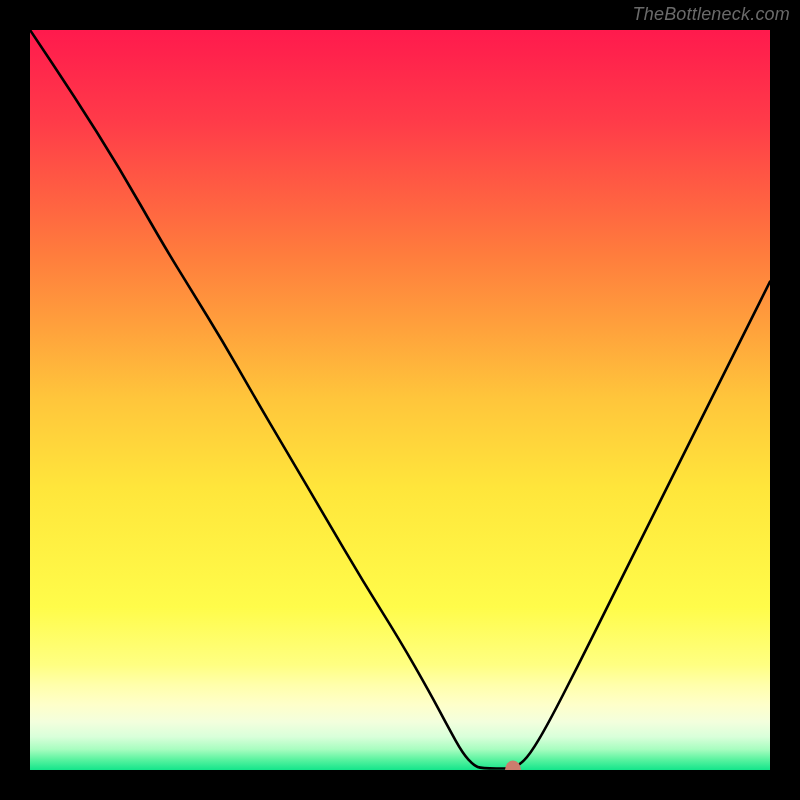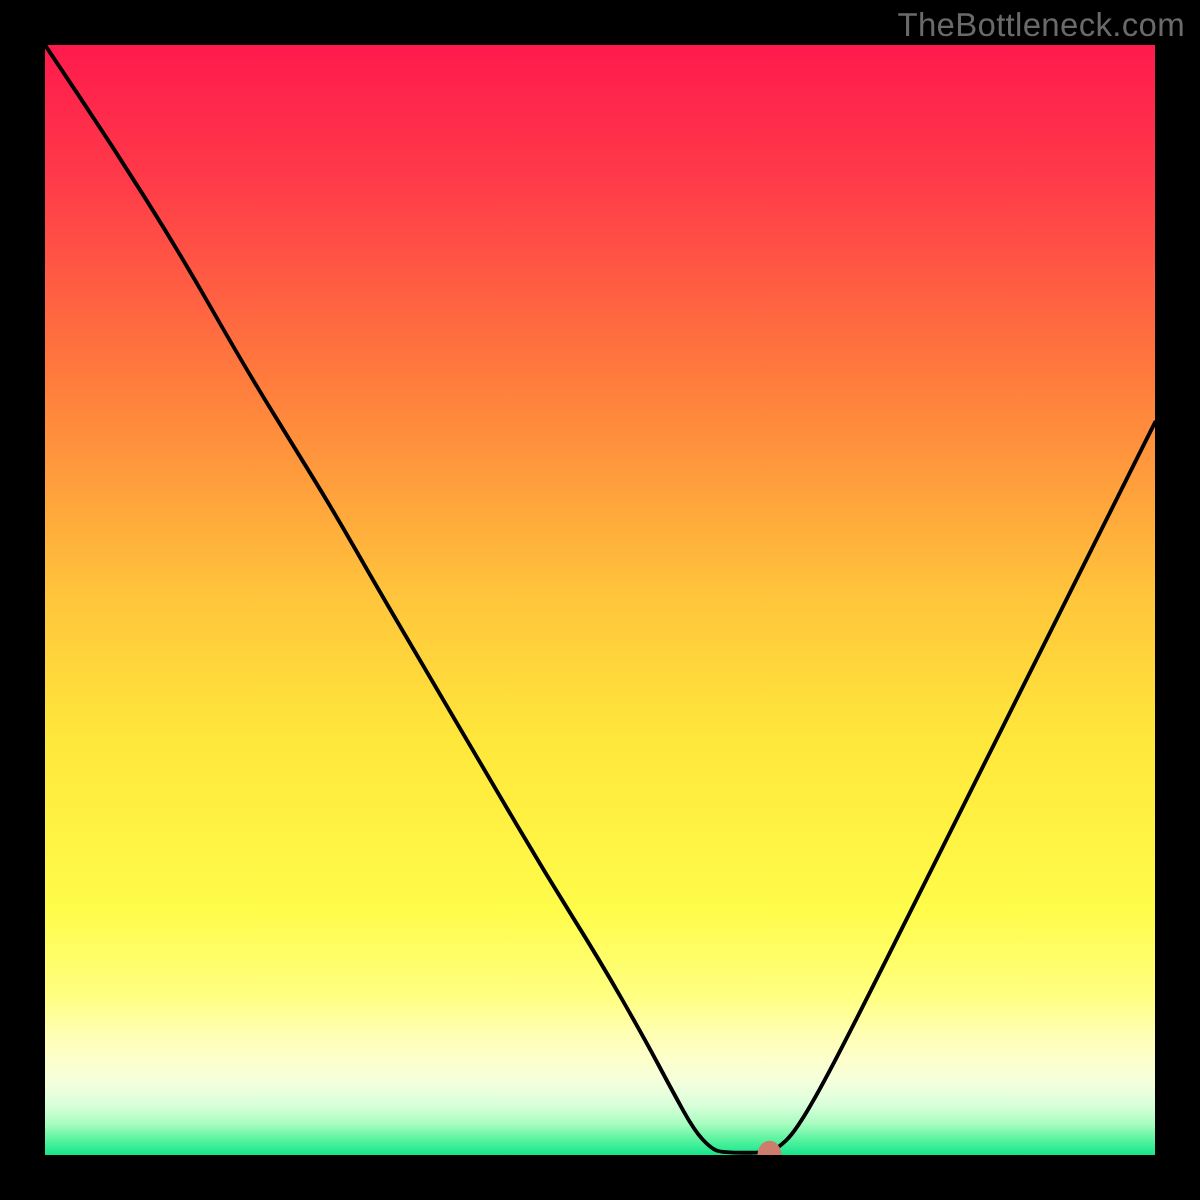--- a/index.html
+++ b/index.html
@@ -8,25 +8,26 @@
     position: relative;
     width: 800px;
     height: 800px;
     background: #000;
   }
   .watermark {
     position: absolute;
     top: 4px;
     right: 10px;
     font-family: Arial, Helvetica, sans-serif;
-    font-size: 22px;
+    font-size: 18px;
     font-weight: 500;
     color: #6a6a6a;
     letter-spacing: 0.2px;
     z-index: 10;
+    font-style: italic;
   }
   .plot-outer {
     position: absolute;
     left: 0;
     top: 0;
     width: 800px;
     height: 800px;
   }
   .plot-area {
     position: absolute;

